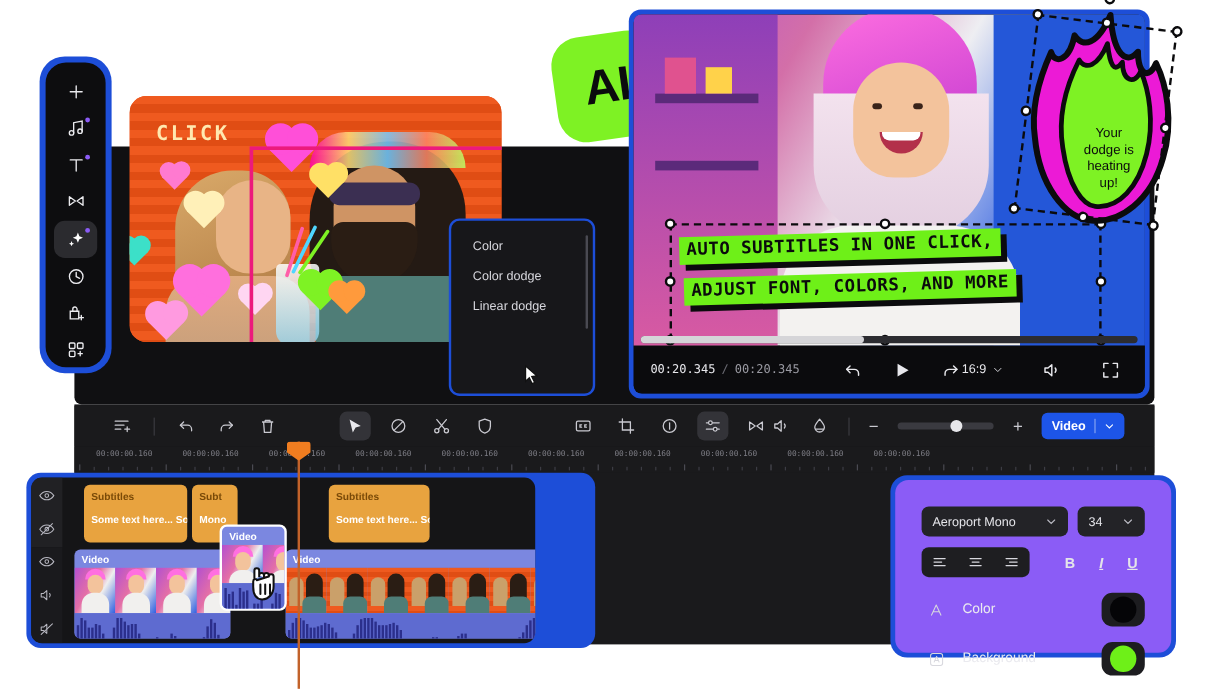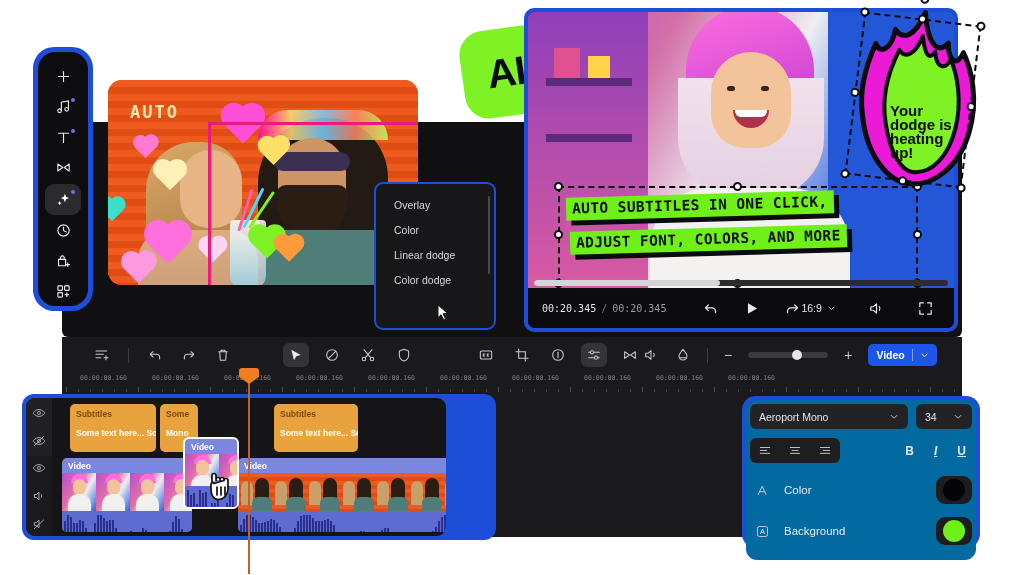--- a/index.html
+++ b/index.html
@@ -133,22 +133,22 @@
   
   .ai-badge{ position:absolute; left:462px; top:28px; width:88px; height:88px;
     background:#7ef224; border-radius:24px; transform:rotate(-8deg);
     display:flex; align-items:center; justify-content:center;
     font-size:40px; font-weight:700; color:#0b0b0d; letter-spacing:-1px; }
 
   
   .flame-wrap{ position:absolute; left:846px; top:4px; width:150px; height:192px; }
   .flame-sel{ position:absolute; left:8px; top:14px; width:118px; height:164px;
     border:2px dashed #0b0b0d; transform:rotate(7deg); }
-  .flame-txt{ position:absolute; left:44px; top:100px; width:68px; 
-    color:#0b0b0d; font-size:15px; font-weight:700; line-height:14px; z-index:4; }
+  .flame-txt{ position:absolute; left:44px; top:100px; width:68px; text-align:center;
+    color:#0b0b0d; font-size:11px; font-weight:400; line-height:14px; z-index:4; }
 
   
   .toolbar{ position:absolute; left:62px; top:338px; width:900px; height:34px;
     display:flex; align-items:center; background:#1a1a1c; }
   .tb-g{ display:flex; align-items:center; gap:18px; }
   .tb-icn{ width:16px; height:16px; stroke:#c9c9d0; fill:none; stroke-width:1.6; cursor:pointer; }
   .tb-btn{ width:26px; height:24px; display:flex; align-items:center; justify-content:center;
     border-radius:6px; cursor:pointer; }
   .tb-btn.on{ background:#333338; }
   .tb-div{ width:1px; height:15px; background:#3a3a40; }
@@ -207,22 +207,22 @@
     background:#4f7d77; border-radius:6px 6px 0 0; }
   .wave{ height:36px; background:#5e6bd0; position:relative; overflow:hidden; }
   .wbar{ position:absolute; bottom:0; width:2px; background:#2b2f8c; }
   .drag-clip{ position:absolute; border:2px solid #ffffff; border-radius:6px;
     background:#7b87e0; overflow:hidden; z-index:6; }
   .hand-cursor{ position:absolute; left:206px; top:468px; width:30px; height:34px; z-index:8; }
 
   
   .tp-panel{ position:absolute; left:742px; top:396px; width:238px; height:152px;
     background:#1d4ed8; border-radius:14px; padding:4px; }
-  .tp-in{ position:relative; width:230px; height:160px; background:#0369a1;
-    border-radius:11px; padding:4px; }
+  .tp-in{ position:relative; width:230px; height:144px; background:#8b5cf6;
+    border-radius:11px; padding:22px; }
   .fnt-row{ display:flex; gap:8px; }
   .fnt-sel{ flex:1; height:25px; background:#232327; border-radius:6px;
     display:flex; align-items:center; justify-content:space-between; padding:0 9px;
     color:#e4e4e9; font-size:10.5px; cursor:pointer; }
   .size-sel{ width:56px; height:25px; background:#232327; border-radius:6px;
     display:flex; align-items:center; justify-content:space-between; padding:0 9px;
     color:#e4e4e9; font-size:10.5px; cursor:pointer; }
   .al-row{ display:flex; align-items:center; margin-top:9px; }
   .al-group{ display:flex; background:#1e1e21; border-radius:6px; }
   .al-b{ width:30px; height:25px; display:flex; align-items:center; justify-content:center;
@@ -323,30 +323,29 @@
       <div class="heart" style="left:30px;top:60px;width:15px;height:15px;background:#ff7ad0"></div>
       <div class="heart" style="left:52px;top:86px;width:20px;height:20px;background:#fff0b8"></div>
       <div class="heart" style="left:156px;top:62px;width:19px;height:19px;background:#ffe066"></div>
       <div class="heart" style="left:46px;top:150px;width:28px;height:28px;background:#ff6fdd"></div>
       <div class="heart" style="left:20px;top:178px;width:21px;height:21px;background:#ff9ae0"></div>
       <div class="heart" style="left:96px;top:162px;width:17px;height:17px;background:#ffd6f2"></div>
       <div class="heart" style="left:148px;top:152px;width:22px;height:22px;background:#7ef224"></div>
       <div class="heart" style="left:172px;top:160px;width:18px;height:18px;background:#ff9a3c"></div>
       <div class="heart" style="left:-4px;top:122px;width:16px;height:16px;background:#3ce0c8"></div>
     </div>
-    <div class="play-label">AUTO</div>
+    <div class="play-label">CLICK</div>
     <div class="sel-frame"></div>
 
   </div>
 
   <div class="blend-menu">
-    <div class="blend-item">Overlay</div>
     <div class="blend-item">Color</div>
+    <div class="blend-item">Color dodge</div>
     <div class="blend-item">Linear dodge</div>
-    <div class="blend-item">Color dodge</div>
     <div class="blend-scroll"></div>
   </div>
   <svg class="cursor-arrow" viewBox="0 0 12 17">
     <path d="M1 1l9.5 8.3-4.4.5 2.4 5-2 .9-2.4-5-3.1 3z" fill="#fff" stroke="#111" stroke-width="1"></path>
   </svg>
 
   <div class="ai-badge">AI</div>
 
   <div class="player">
     <div class="player-inner">
@@ -678,21 +677,21 @@
               <path d="M4 20L20 5" stroke-linecap="round"></path>
             </svg>
         </div>
       </div>
 
       <div class="clip clip-sub" style="left:44px;top:6px;width:86px;height:48px">
         <div class="sub-title">Subtitles</div>
         <div class="sub-body">Some text here... Som</div>
       </div>
       <div class="clip clip-sub" style="left:134px;top:6px;width:38px;height:48px">
-        <div class="sub-title">Some</div>
+        <div class="sub-title">Subt</div>
         <div class="sub-body">Mono</div>
       </div>
       <div class="clip clip-sub" style="left:248px;top:6px;width:84px;height:48px">
         <div class="sub-title">Subtitles</div>
         <div class="sub-body">Some text here... So</div>
       </div>
 
       <div class="clip clip-vid" style="left:36px;top:60px;width:130px;height:74px">
         <div class="cv-label">Video</div>
         <div class="filmstrip">

